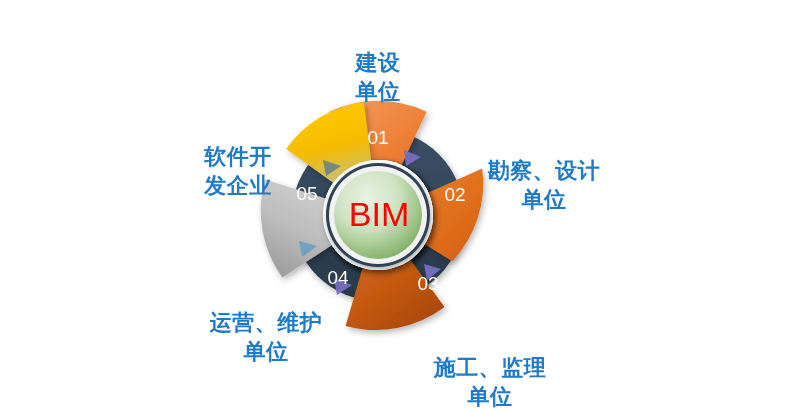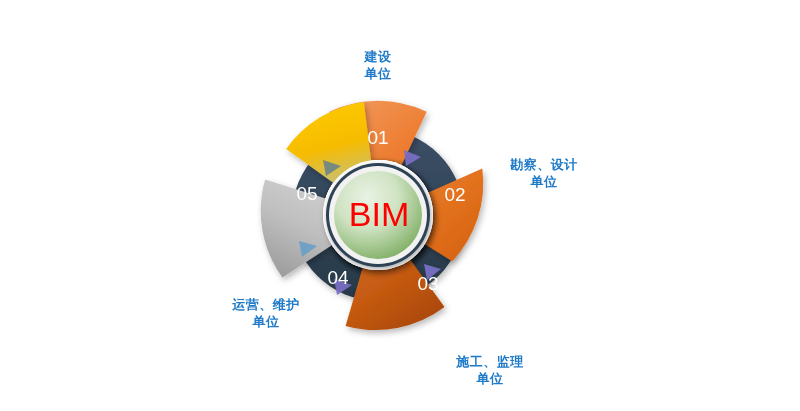--- a/index.html
+++ b/index.html
@@ -38,31 +38,31 @@
     font-family: "Liberation Sans", "DejaVu Sans", sans-serif;
     font-size: 34px;
     fill: #ff0000;
     text-anchor: middle;
     dominant-baseline: middle;
   }
   .callout {
     position: absolute;
     color: #1f7ac7;
     font-family: "DejaVu Sans", "Liberation Sans", sans-serif;
-    font-size: 13px;
+    font-size: 22px;
     font-weight: bold;
     line-height: 1.32;
     text-align: center;
     white-space: pre-line;
     letter-spacing: 0.5px;
   }
   .callout-01 { left: 318px; top: 48px;  width: 120px; }
   .callout-02 { left: 470px; top: 156px; width: 148px; }
   .callout-03 { left: 416px; top: 308px; width: 148px; margin-top: 45px; }
-  .callout-04 { left: 192px; top: 296px; width: 148px; }
+  .callout-04 { left: 192px; top: 308px; width: 148px; }
   .callout-05 { left: 178px; top: 142px; width: 120px; }
 </style>
 </head>
 <body>
 
 <div id="canvas">
 
   <svg id="wheel" viewBox="0 0 800 411">
     <defs>
       <radialGradient id="hubGrad" cx="38%" cy="30%" r="78%">
@@ -166,14 +166,16 @@
   </svg>
 
   <div class="callout callout-01">建设
 单位</div>
   <div class="callout callout-02">勘察、设计
 单位</div>
   <div class="callout callout-03">施工、监理
 单位</div>
   <div class="callout callout-04">运营、维护
 单位</div>
+  <div class="callout callout-05">软件开
+发企业</div>
 
 </div>
 
 </body></html>

